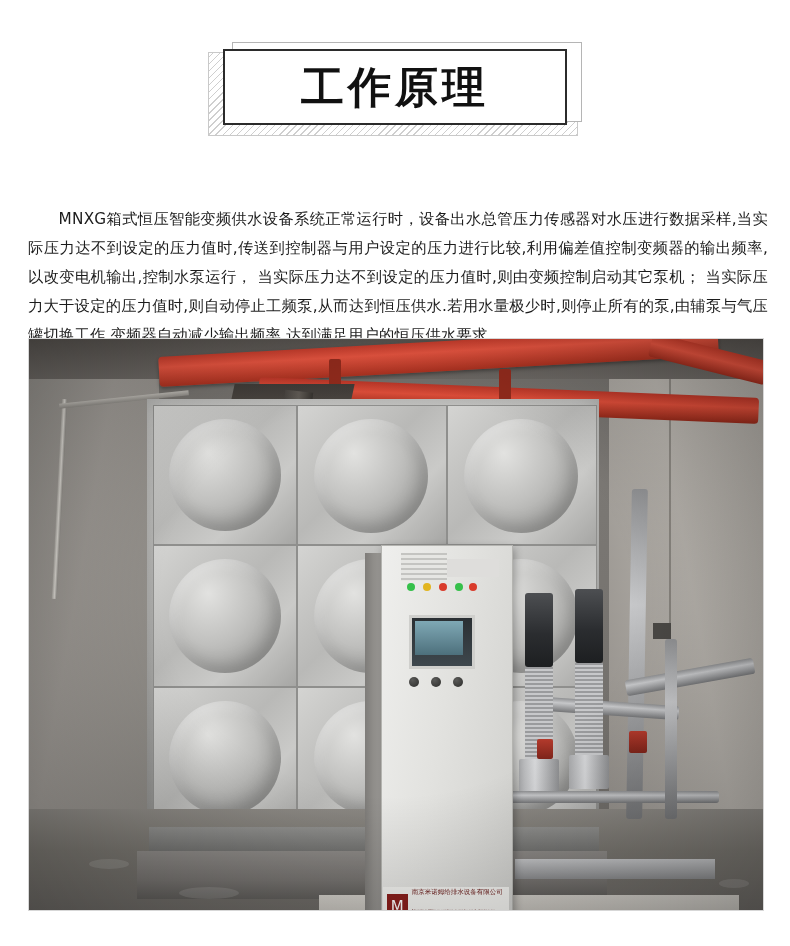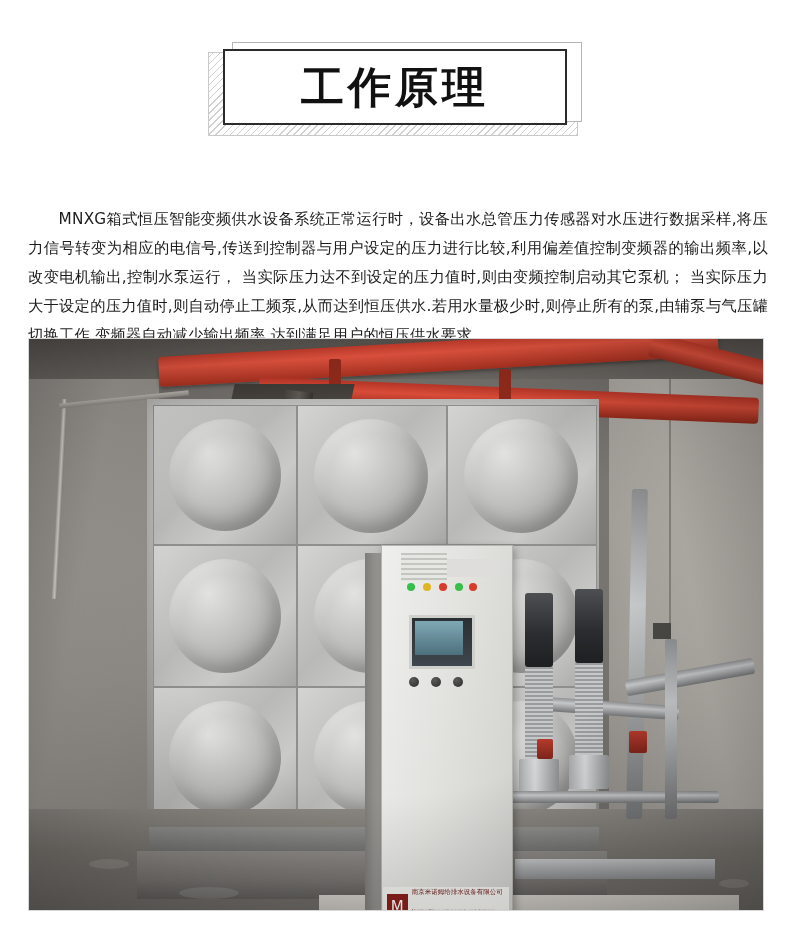--- a/index.html
+++ b/index.html
@@ -303,21 +303,21 @@
 <body>
 
 <div class="title-wrap">
   <div class="title-hatch"></div>
   <div class="title-shadow-box"></div>
   <div class="title-box">
     <span class="title-text">工作原理</span>
   </div>
 </div>
 
-<p class="paragraph">MNXG箱式恒压智能变频供水设备系统正常运行时，设备出水总管压力传感器对水压进行数据采样,将压力信号转变为相应的电信号,传送到控制器与用户设定的压力进行比较,利用偏差值控制变频器的输出频率,以改变电机输出,控制水泵运行， 当实际压力达不到设定的压力值时,则由变频控制启动其它泵机； 当实际压力大于设定的压力值时,则自动停止工频泵,从而达到恒压供水.若用水量极少时,则停止所有的泵,由辅泵与气压罐切换工作,变频器自动减少输出频率,达到满足用户的恒压供水要求。</p>
+<p class="paragraph">MNXG箱式恒压智能变频供水设备系统正常运行时，设备出水总管压力传感器对水压进行数据采样,当实际压力达不到设定的压力值时,传送到控制器与用户设定的压力进行比较,利用偏差值控制变频器的输出频率,以改变电机输出,控制水泵运行， 当实际压力达不到设定的压力值时,则由变频控制启动其它泵机； 当实际压力大于设定的压力值时,则自动停止工频泵,从而达到恒压供水.若用水量极少时,则停止所有的泵,由辅泵与气压罐切换工作,变频器自动减少输出频率,达到满足用户的恒压供水要求。</p>
 
 <div class="photo">
 
   <div class="ph wall-back"></div>
   <div class="ph wall-left"></div>
   <div class="ph wall-right"></div>
   <div class="ph wall-right-seam"></div>
   <div class="ph ceiling"></div>
 
   <div class="ph conduit"></div>

